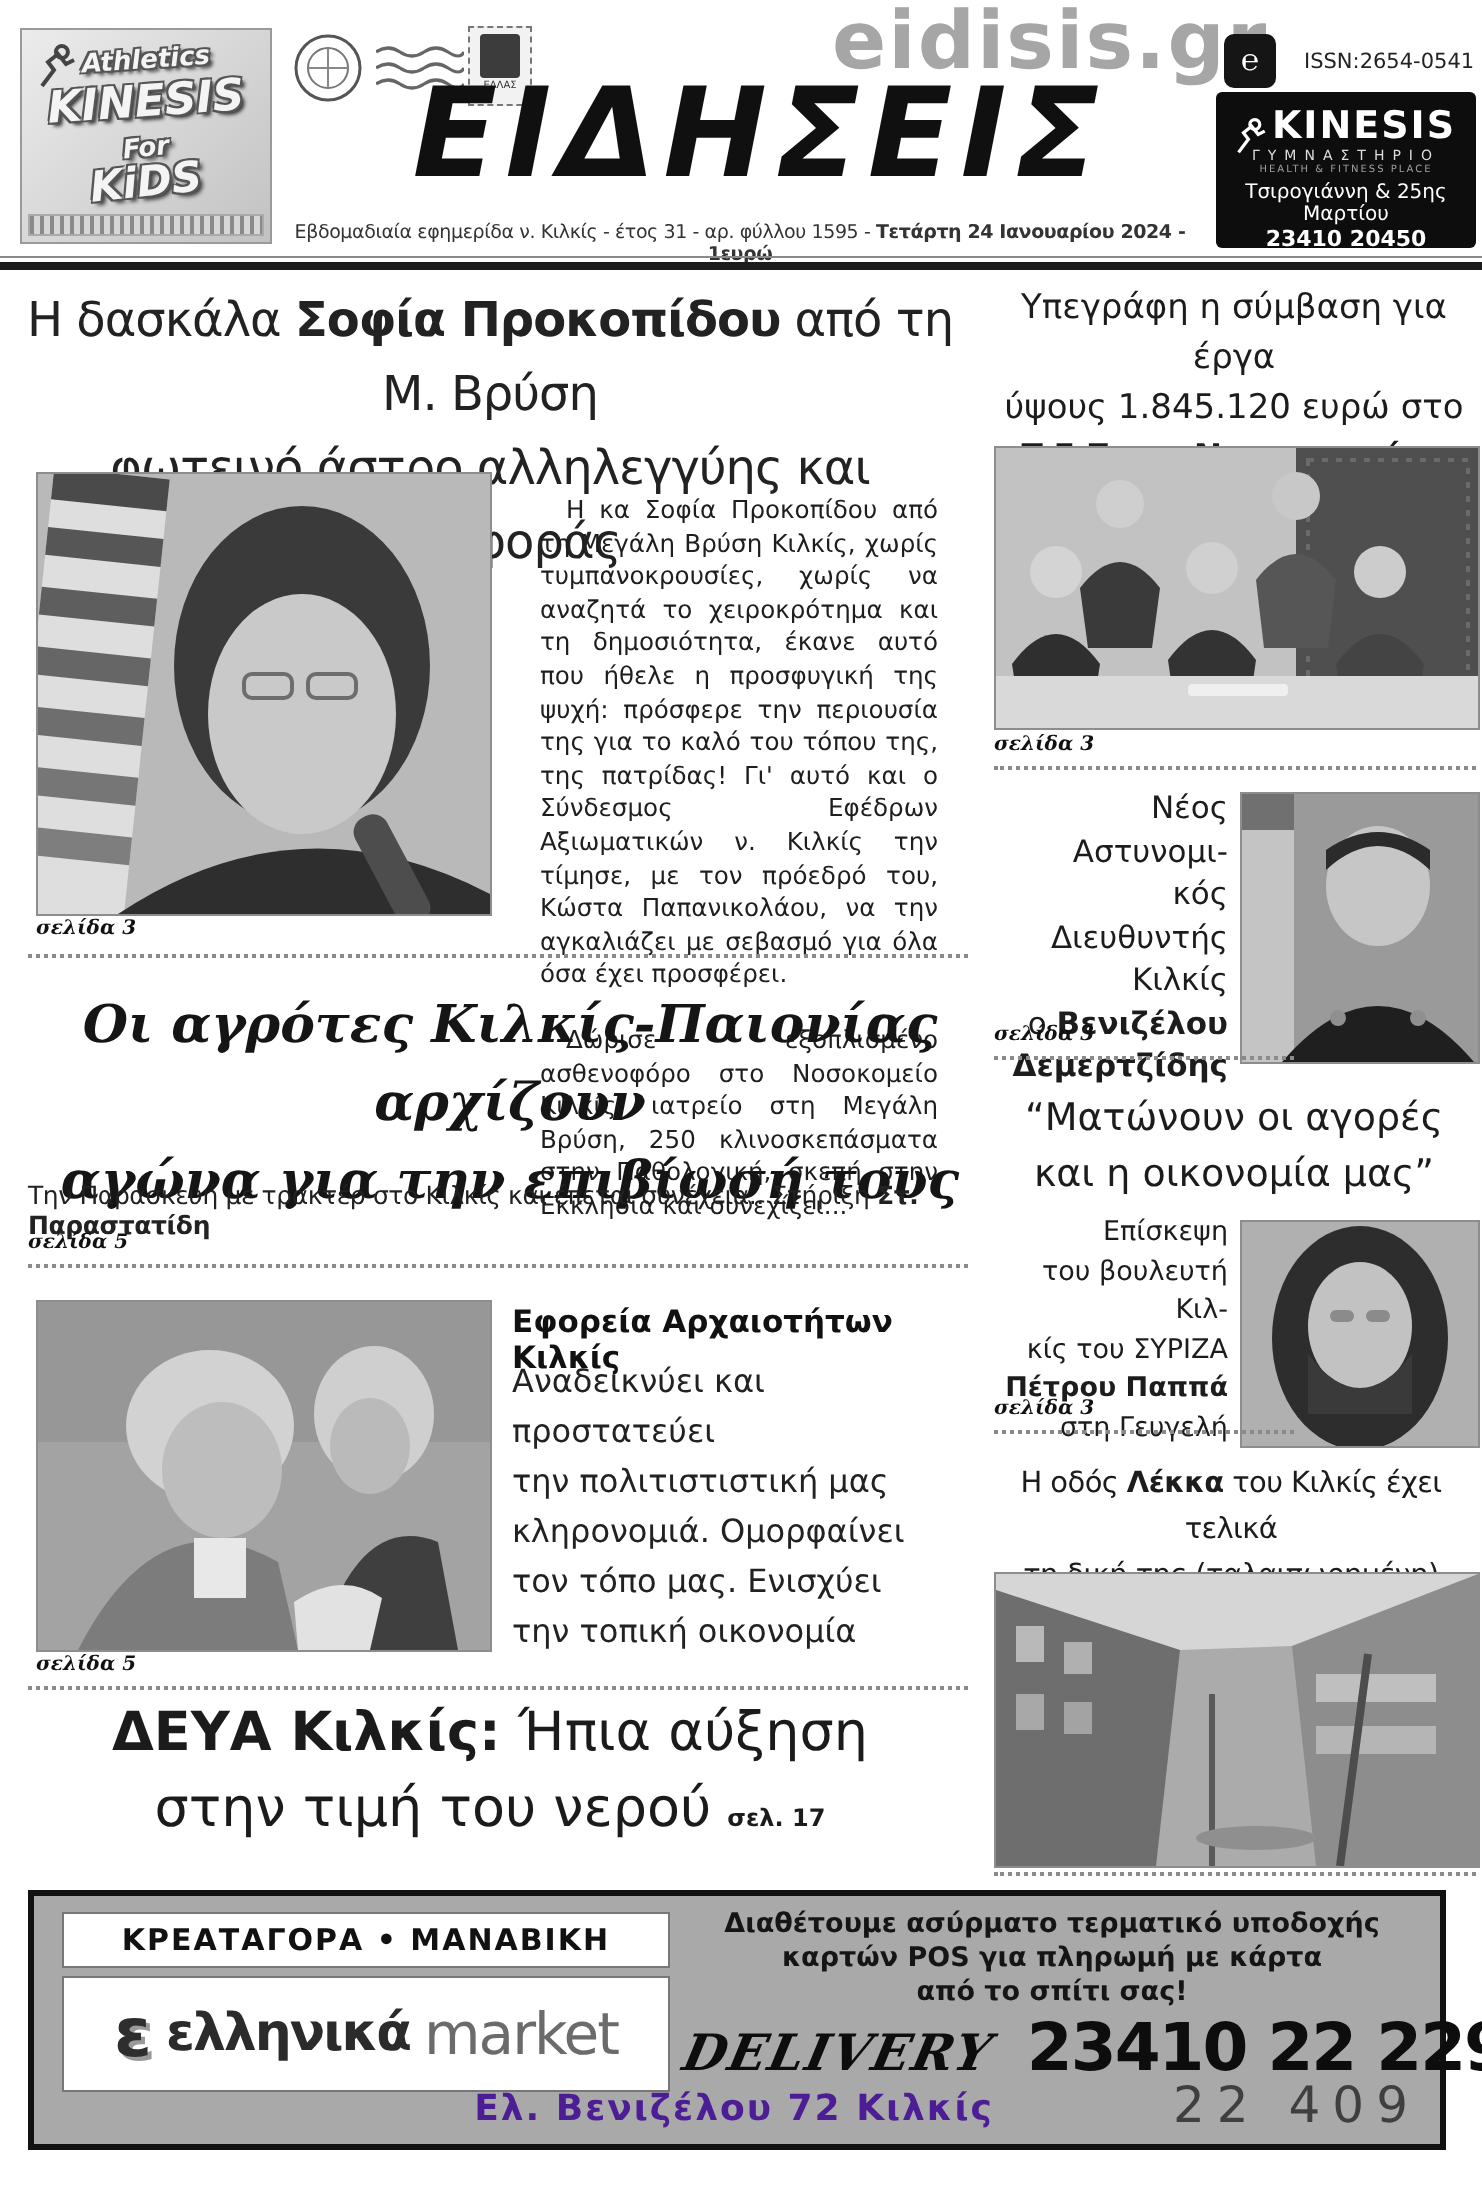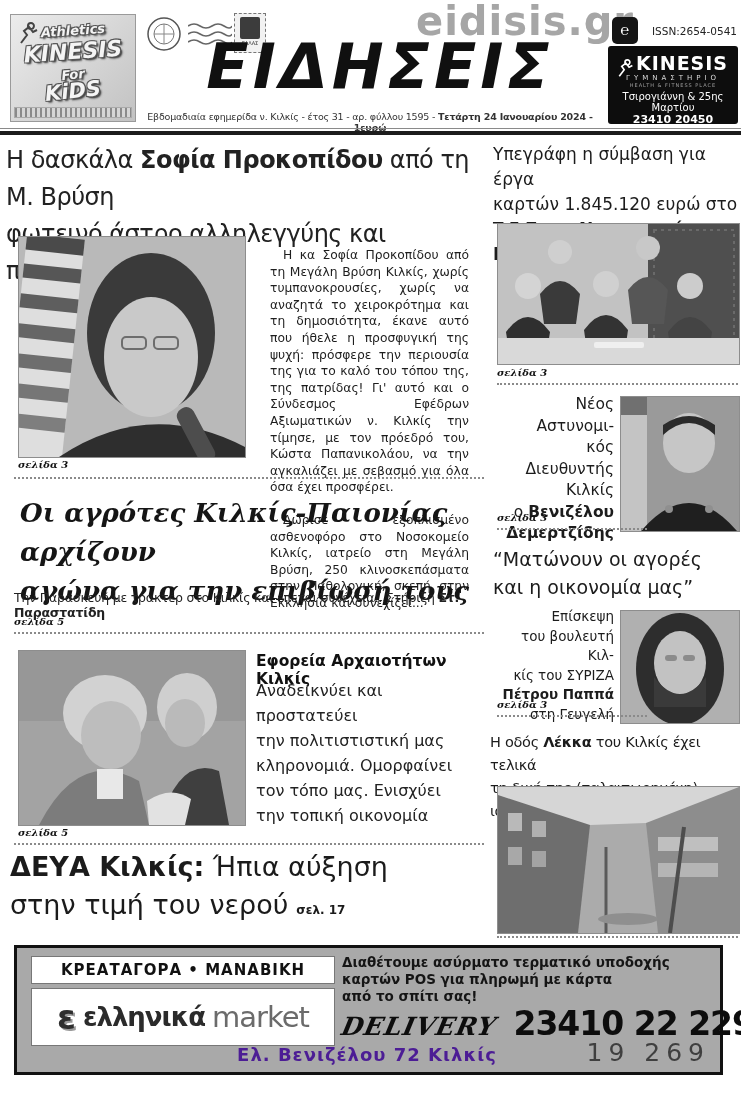--- a/index.html
+++ b/index.html
@@ -1,19 +1,19 @@
 <!DOCTYPE html>
 <html><head>
 <meta charset="utf-8">
 <style>
   html,body{margin:0;padding:0;background:#fff;}
   #page{position:relative;width:741px;height:1100px;background:#fff;overflow:hidden;
         font-family:"DejaVu Sans","Liberation Sans",sans-serif;color:#1a1a1a;}
   .abs{position:absolute;}
-  .ctr{text-align:left;}
+  .ctr{text-align:center;}
   .pre{white-space:pre-line;}
   .rgt{text-align:right;}
   .photo{border:1px solid #8d8d8d;background:#bdbdbd;overflow:hidden;}
   .photo svg{display:block;}
   .pref{font:italic bold 10px "DejaVu Serif","Liberation Serif",serif;color:#111;}
   .dot{border-bottom:2px dotted #8a8a8a;height:0;}
   
   .kidsad{left:10px;top:14px;width:124px;height:106px;border:1px solid #9a9a9a;
      background:linear-gradient(135deg,#ececec,#c2c2c2);}
   .kidsad .t{position:absolute;width:100%;text-align:center;font-style:italic;font-weight:bold;
@@ -55,21 +55,21 @@
   .r4h{left:490px;top:731px;width:251px;font-size:14.5px;line-height:23px;letter-spacing:-0.3px;color:#1c1c1c;}
   
   .botbox{left:14px;top:945px;width:703px;height:124px;background:#a9a9a9;border:3px solid #111;}
   .wbox1{position:absolute;left:14px;top:8px;width:302px;height:26px;background:#fff;border:1px solid #777;
      text-align:center;font-weight:bold;font-size:15px;line-height:26px;letter-spacing:1px;color:#111;}
   .wbox2{position:absolute;left:14px;top:40px;width:302px;height:56px;background:#fff;border:1px solid #777;
      display:flex;align-items:center;justify-content:center;gap:7px;}
   .eps{font-weight:900;font-size:34px;color:#2e2e2e;text-shadow:2px 2px 0 #9a9a9a;}
   .brand{font-weight:bold;font-size:26px;color:#2b2b2b;letter-spacing:-1px;}
   .brand2{font-size:29px;color:#6b6b6b;letter-spacing:-1px;}
-  .postext{position:absolute;left:325px;top:6px;width:368px;
+  .postext{position:absolute;left:325px;top:6px;width:368px;text-align:center;
      font-weight:bold;font-size:13.5px;line-height:17px;color:#151515;}
   .delrow{position:absolute;left:325px;top:56px;width:368px;text-align:center;white-space:nowrap;}
   .delword{font:italic 900 25px "DejaVu Serif","Liberation Serif",serif;
      display:inline-block;transform:skewX(-12deg);color:#0d0d0d;letter-spacing:1px;}
   .delphone{font-weight:900;font-size:33px;color:#0d0d0d;margin-left:12px;letter-spacing:-1px;}
   .addr{position:absolute;left:130px;top:96px;width:440px;text-align:center;
      font-weight:bold;font-size:18px;letter-spacing:1px;color:#4c1d95;}
   .phone2{position:absolute;right:10px;top:90px;font-size:25px;color:#3f3f3f;letter-spacing:6px;}
 </style>
 </head>
@@ -193,21 +193,21 @@
 
   <div class="abs deya1 ctr">
     <b>ΔΕΥΑ Κιλκίς:</b><span> Ήπια αύξηση</span>
   </div>
   <div class="abs deya2 ctr">
     <span>στην τιμή του νερού</span><b class="small">σελ. 17</b>
   </div>
 
   <div class="abs r1h ctr">
     <span>Υπεγράφη η σύμβαση για έργα</span><br>
-    <span>καρτών 1.845.120 ευρώ στο</span><br>
+    <span>ύψους 1.845.120 ευρώ στο</span><br>
     <span>Τ.Ε.Π του </span><b>Νοσοκομείου Κιλκίς</b>
   </div>
   <div class="abs photo" style="left:497px;top:223px;width:241px;height:140px;">
     <svg width="241" height="140" viewBox="0 0 241 140">
       <rect width="241" height="140" fill="#c2c2c2"></rect>
       <rect x="150" y="0" width="91" height="140" fill="#4f4f4f"></rect>
       <rect x="156" y="6" width="80" height="128" fill="none" stroke="#6a6a6a" stroke-width="2" stroke-dasharray="3 4"></rect>
       <circle cx="62" cy="28" r="12" fill="#cfcfcf"></circle>
         <path d="M42 70 q20 -26 40 0 l-4 30 -32 0 z" fill="#3a3a3a"></path>
       <circle cx="150" cy="24" r="12" fill="#c8c8c8"></circle>
@@ -299,16 +299,16 @@
       <span class="brand2">market</span>
     </div>
     <div class="postext pre">Διαθέτουμε ασύρματο τερματικό υποδοχής
 καρτών POS για πληρωμή με κάρτα
 από το σπίτι σας!</div>
     <div class="delrow">
       <span class="delword">DELIVERY</span>
       <span class="delphone">23410 22 229</span>
     </div>
     <div class="addr">Ελ. Βενιζέλου 72 Κιλκίς</div>
-    <div class="phone2">19 269</div>
+    <div class="phone2">22 409</div>
   </div>
 
 </div>
 
 </body></html>

